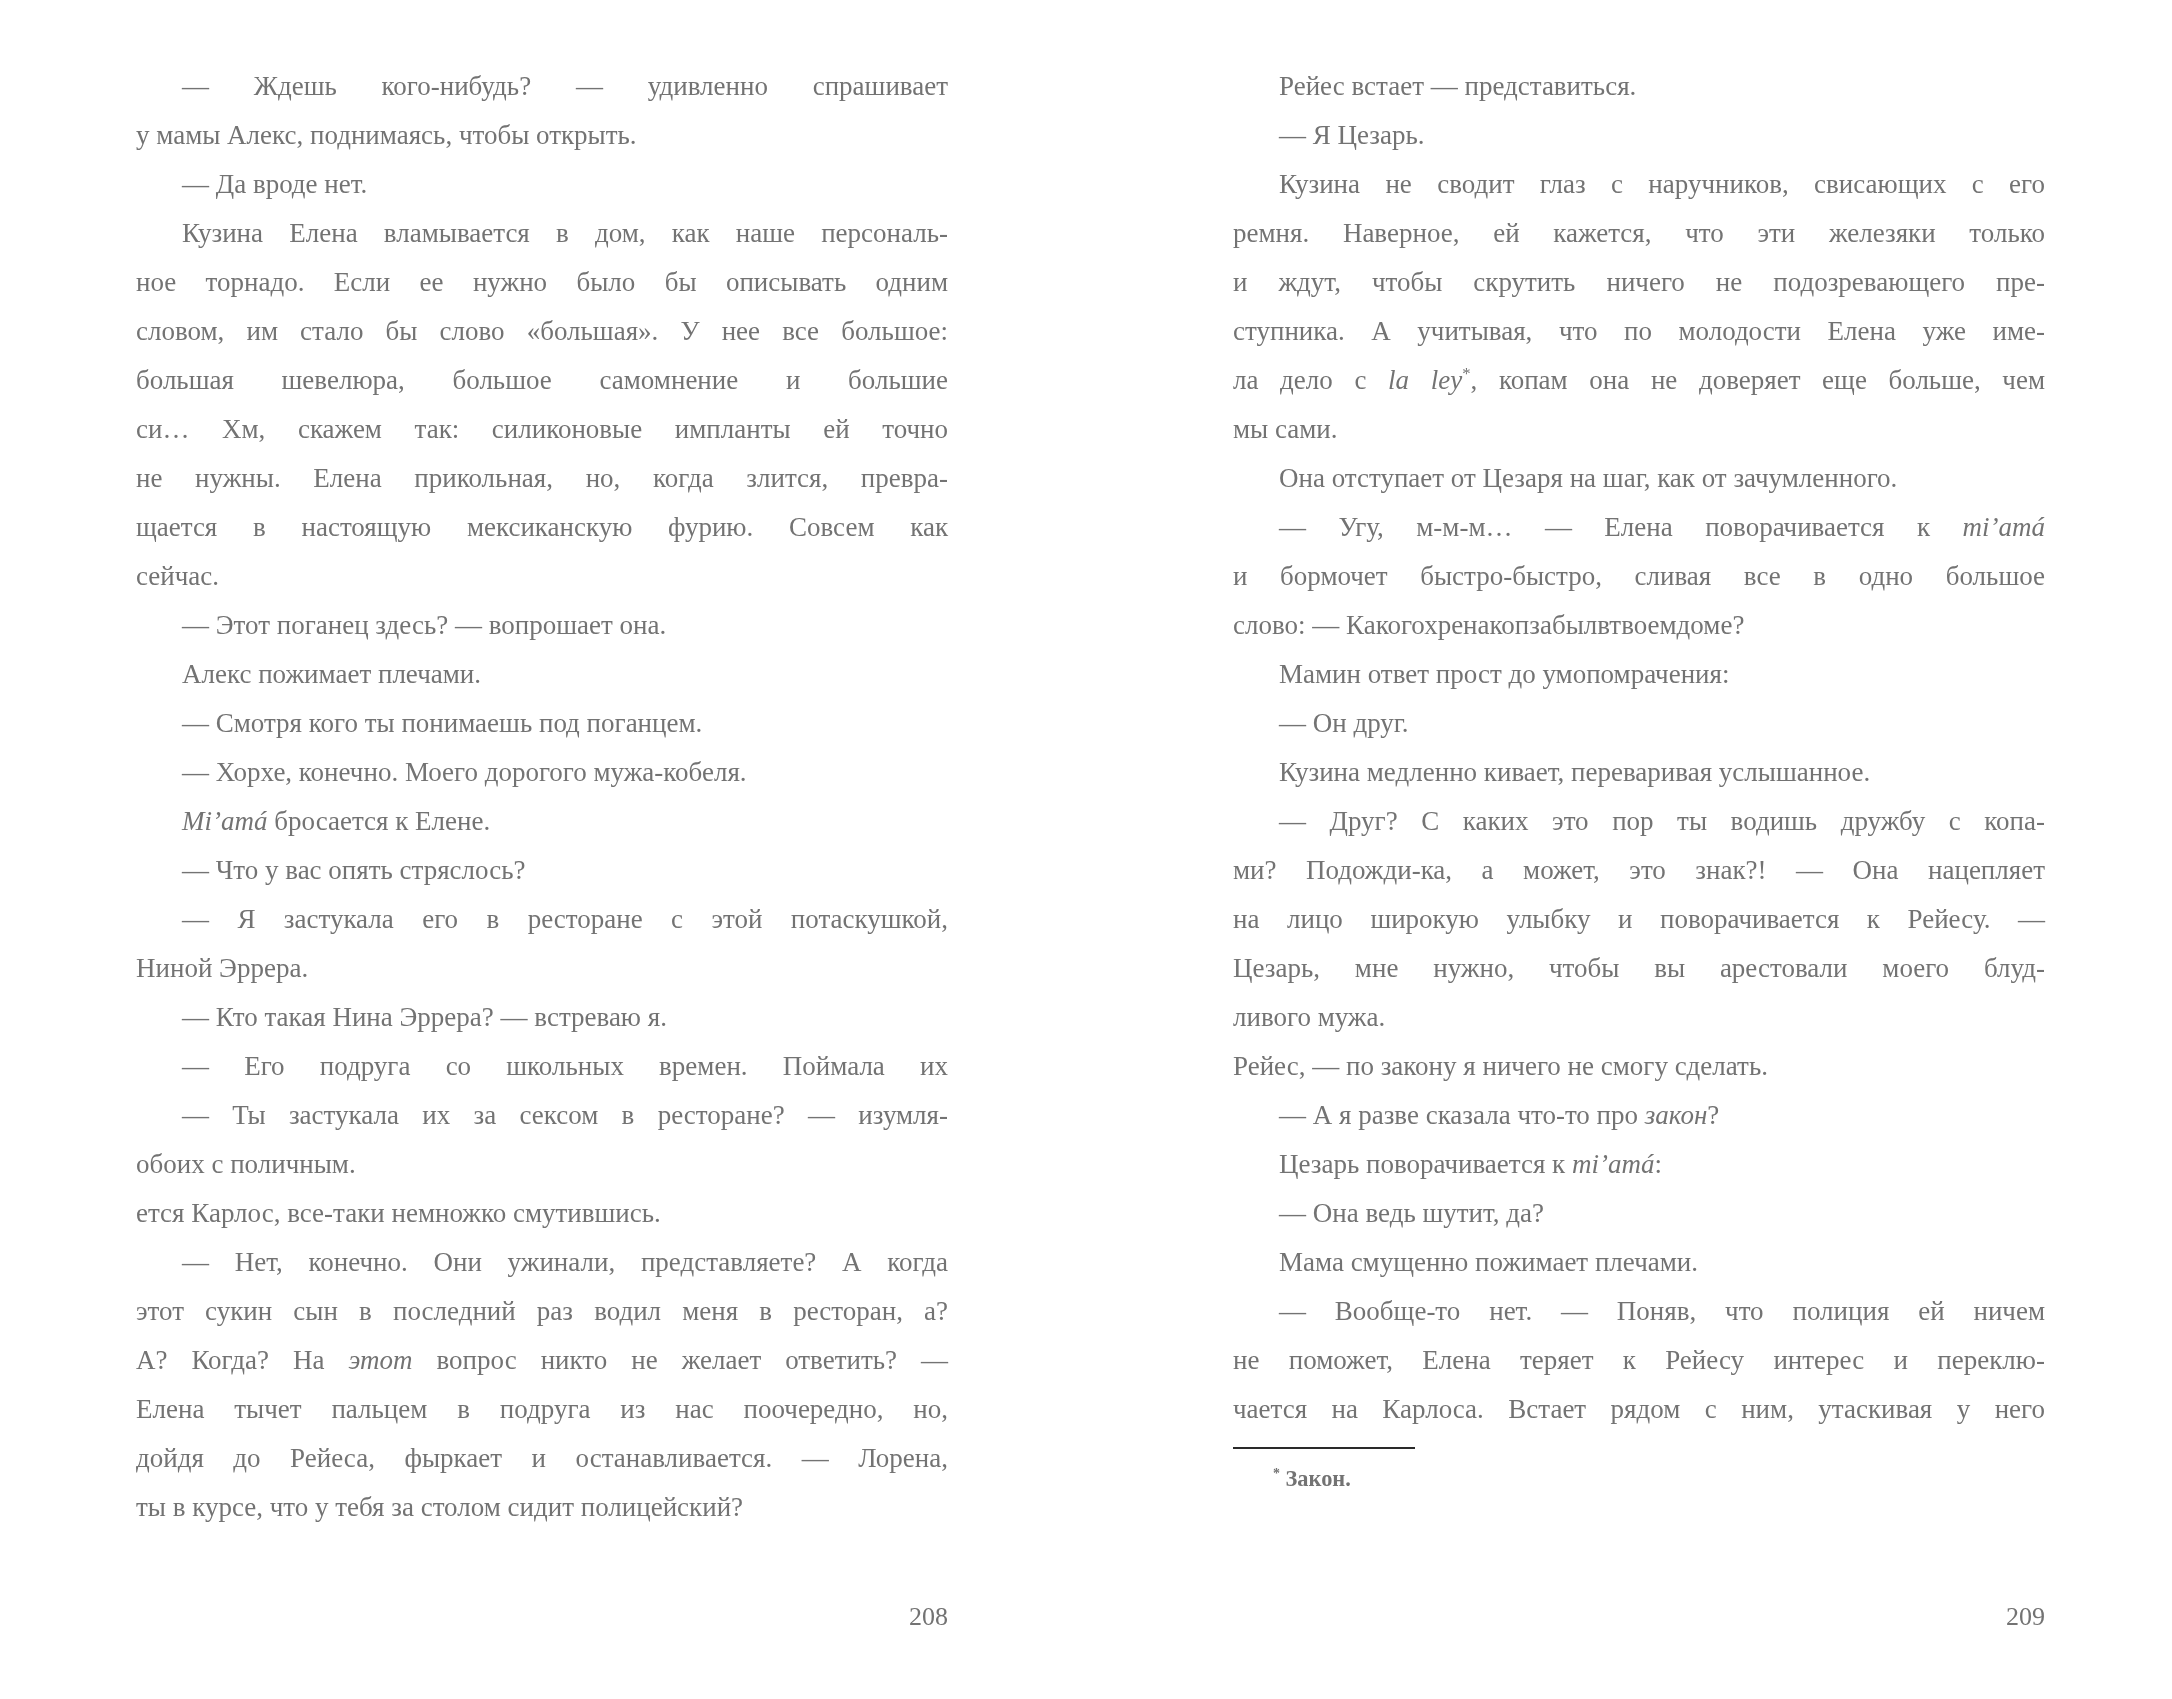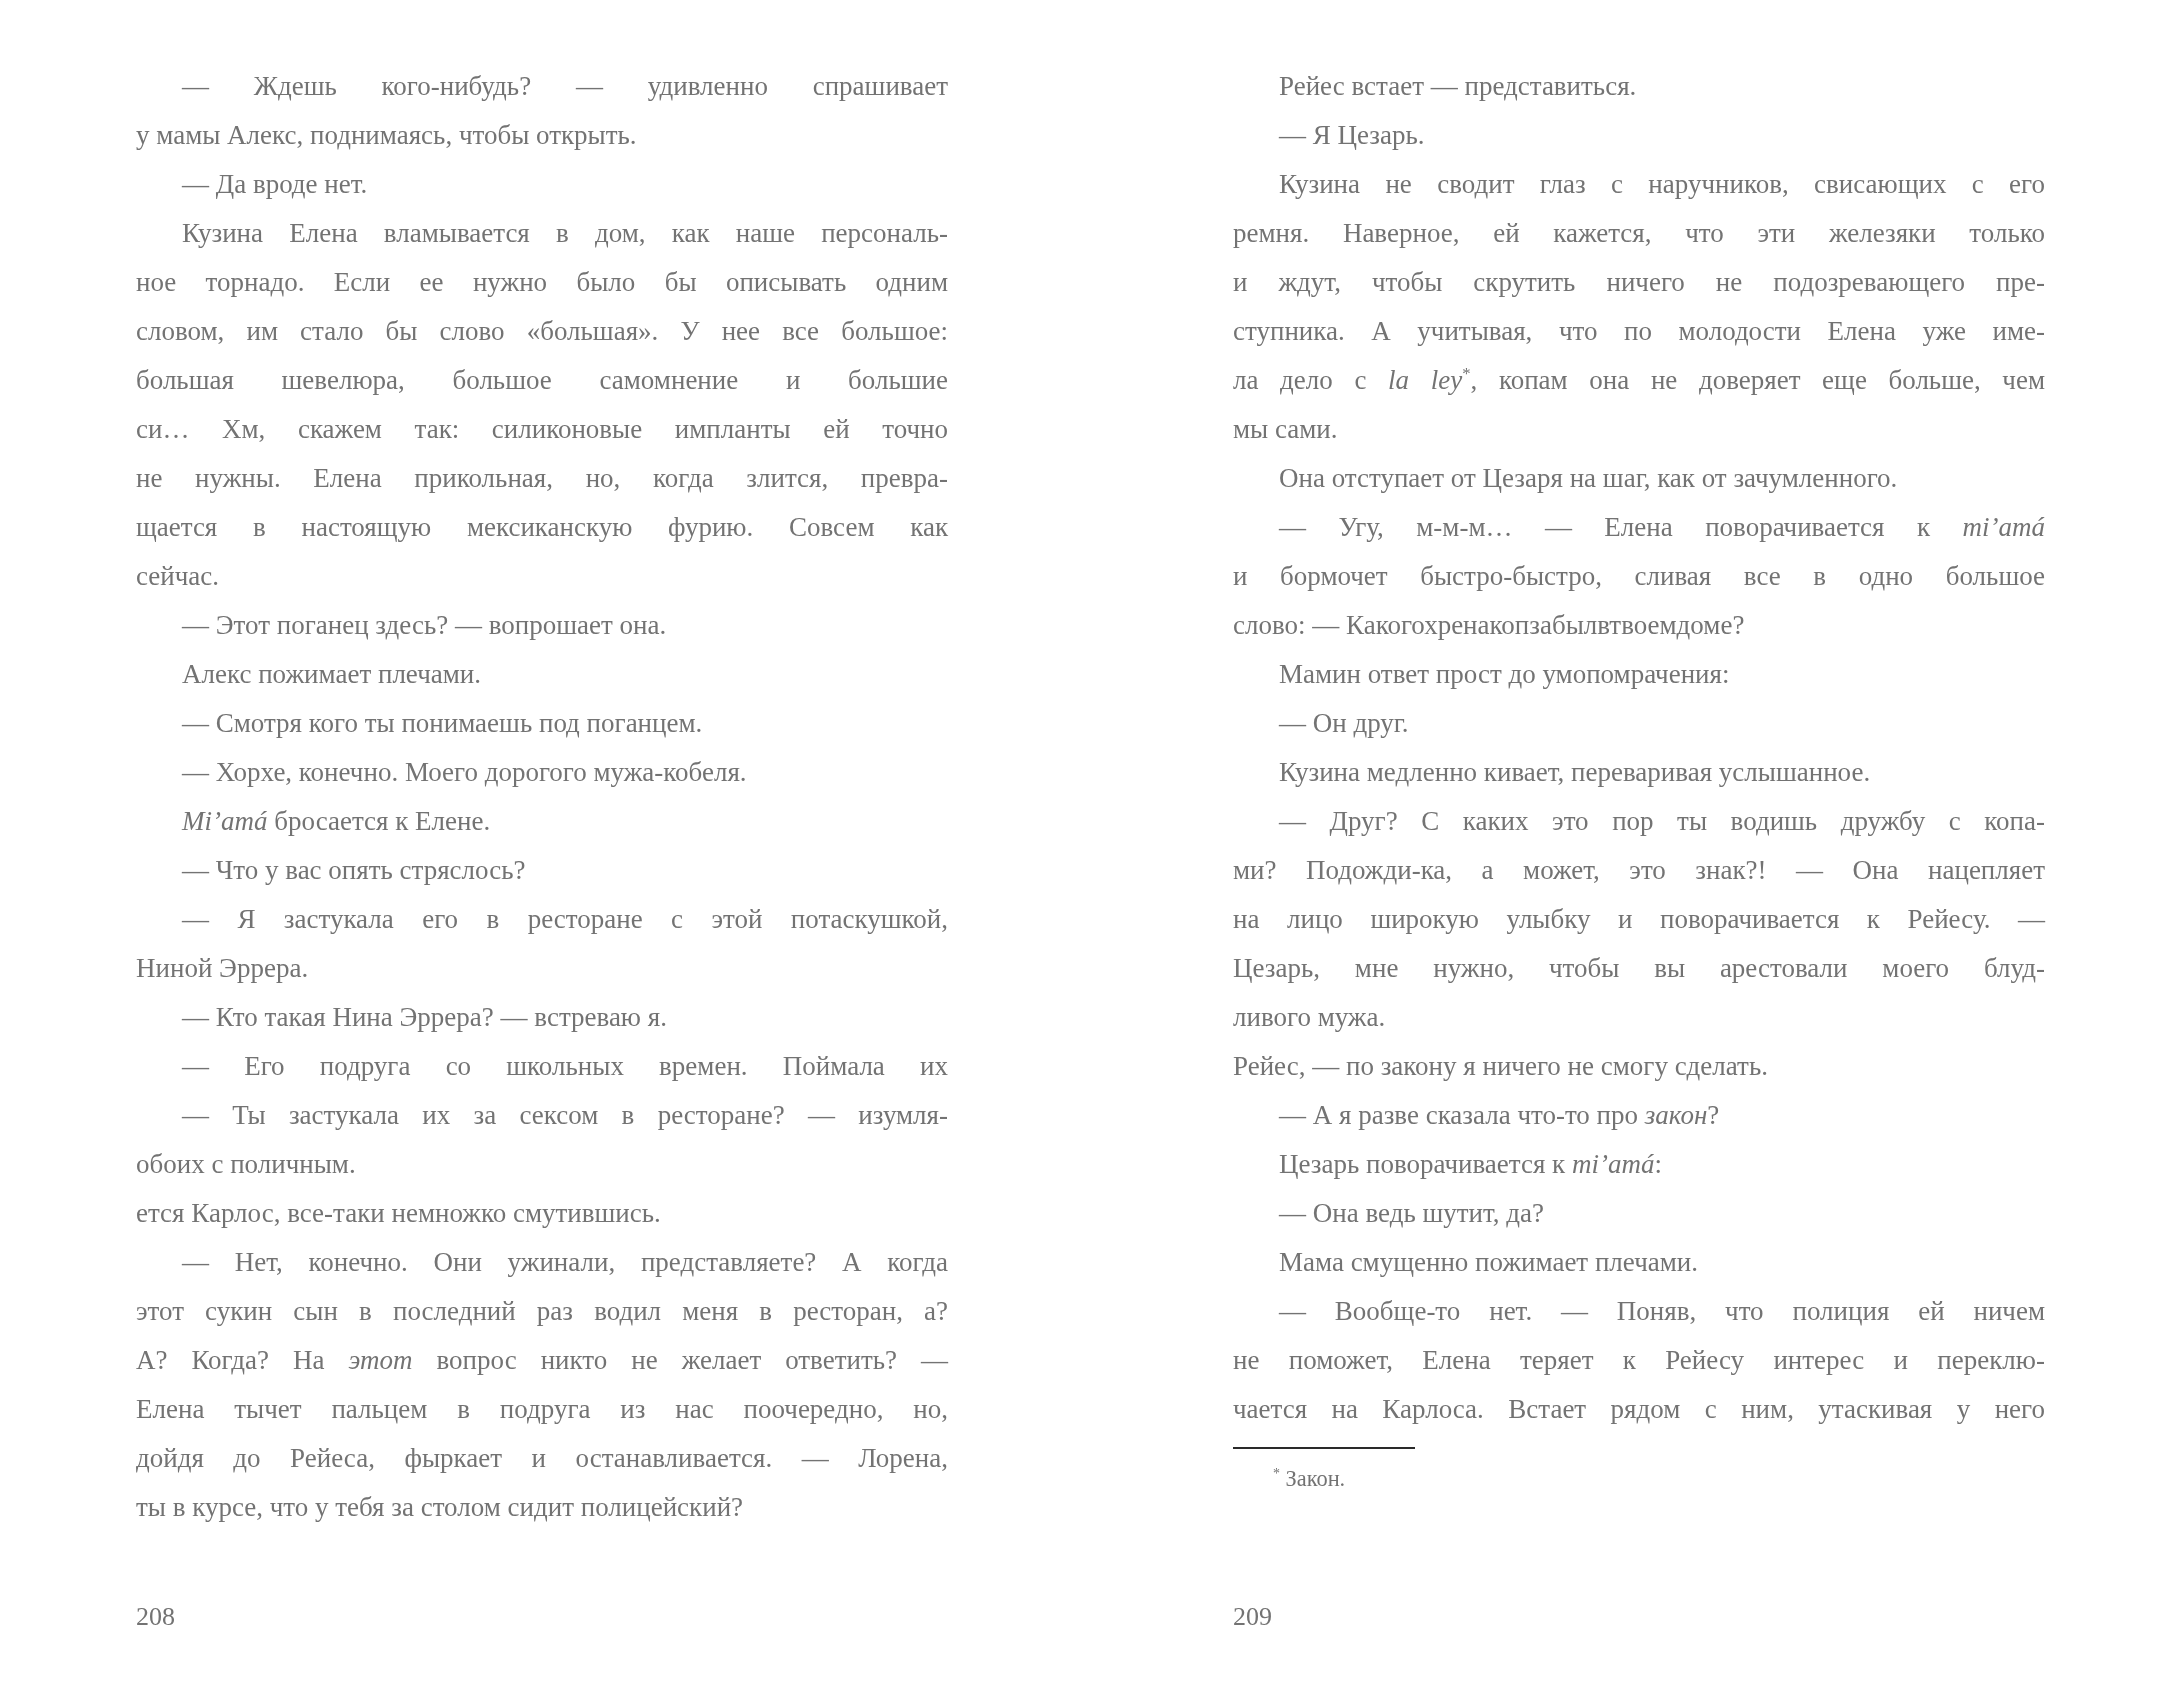--- a/index.html
+++ b/index.html
@@ -36,39 +36,39 @@
   .line.indent {
     text-indent: 46px;
   }
   em { font-style: italic; }
   sup {
     font-size: 0.62em;
     vertical-align: super;
     line-height: 0;
   }
 
-  .footnote { margin-top: 12.8px; }
+  .footnote { margin-top: 12.8px; font-weight: bold; }
   .fn-rule {
     width: 182px;
     border-top: 2.4px solid #2a2a2a;
     margin: 0 0 14.4px 0;
   }
   .fn-text {
     margin: 0;
     font-size: 22.4px;
     line-height: 32px;
     text-indent: 40px;
   }
 
   .page-number {
     position: absolute;
     top: 1539px;
     left: 0;
     width: 100%;
-    text-align: left;
+    text-align: right;
     font-size: 26px;
     line-height: 32px;
   }
 </style>
 </head>
 <body>
 
 <div class="spread">
 
   <section class="page page-left">

